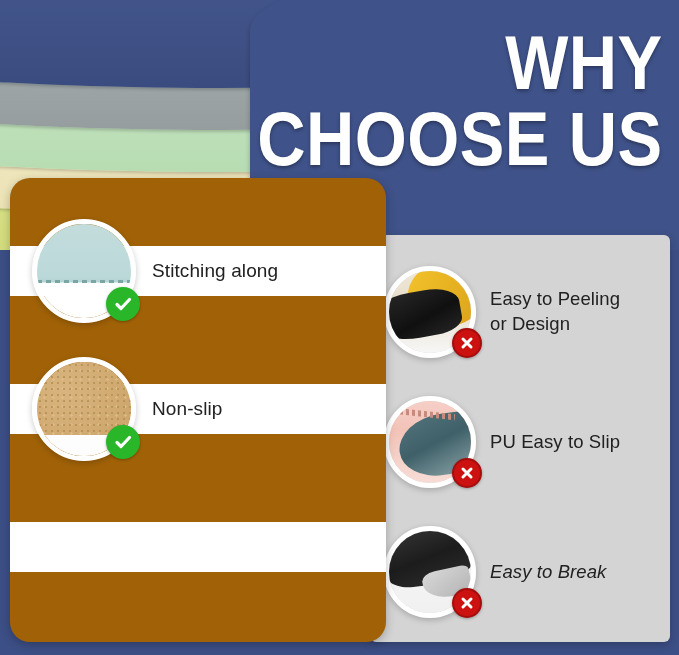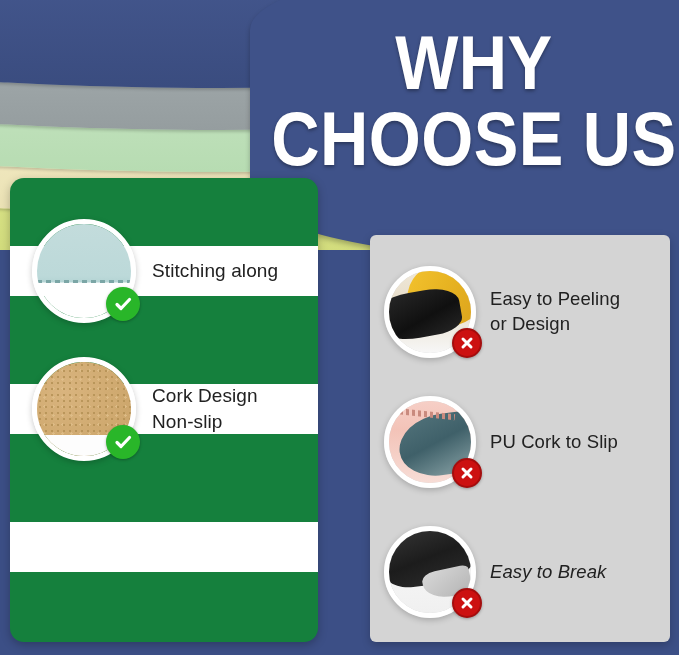--- a/index.html
+++ b/index.html
@@ -24,36 +24,36 @@
     position:absolute;left:-60px;width:900px;height:118px;
     border-radius:50%/46px;
     box-shadow:0 2px 3px rgba(0,0,0,.18);
   }
   .stitch{position:absolute;left:-60px;width:900px;height:118px;border-radius:50%/46px;
     border-top:1px dashed rgba(255,255,255,.72);}
   .hero-blue-top{position:absolute;left:250px;top:-40px;width:620px;height:300px;
     background:#3f5289;border-radius:50%/70px;box-shadow:0 3px 5px rgba(0,0,0,.25);}
 
   
-  .headline{position:absolute;right:2px;top:28px;text-align:center;z-index:6;
+  .headline{position:absolute;right:16px;top:28px;text-align:right;z-index:6;
     line-height:.92;}
   .headline div{
     color:#ffffff;font-weight:bold;letter-spacing:.5px;
     font-family:"Liberation Sans Narrow","Liberation Sans","DejaVu Sans Condensed",sans-serif;
     transform:scaleX(.88);transform-origin:right center;
     text-shadow:0 2px 4px rgba(0,0,0,.35);
   }
   .hl1{font-size:76px;}
   .hl2{font-size:76px;margin-top:6px;}
 
   
   .panel{position:absolute;overflow:hidden;}
   .panel-left{
-    left:10px;top:178px;width:308px;height:464px;
-    border-radius:14px;background:#15803d;
+    left:10px;top:178px;width:376px;height:464px;
+    border-radius:20px;background:#a16207;
     box-shadow:0 3px 10px rgba(0,0,0,.25);z-index:5;
   }
   .panel-right{
     left:370px;top:235px;width:300px;height:407px;
     border-radius:6px;background:#d4d4d4;
     box-shadow:0 3px 9px rgba(0,0,0,.22);z-index:4;
   }
 
   
   .stripes{position:absolute;inset:0;}
@@ -200,21 +200,20 @@
         <div class="thumb thumb-l">
           <div class="thumb-img art-cork"></div>
         </div>
         <div class="badge badge-ok">
           <svg width="20" height="20" viewBox="0 0 20 20" aria-hidden="true">
             <path d="M4 10.5 L8 14.5 L16.5 5.5" fill="none" stroke="#ffffff" stroke-width="3.2" stroke-linecap="round" stroke-linejoin="round"></path>
           </svg>
         </div>
       </div>
       <div class="row-text">
-        <div>Cork Design</div>
         <div>Non-slip</div>
       </div>
     </div>
 
   </div>
 
   <div class="panel panel-right">
 
     <div class="row row-right" style="top:18px;">
       <div class="thumb-wrap">
@@ -238,21 +237,21 @@
         <div class="thumb thumb-r">
           <div class="thumb-img art-pu"></div>
         </div>
         <div class="badge badge-no">
           <svg width="16" height="16" viewBox="0 0 16 16" aria-hidden="true">
             <path d="M4 4 L12 12 M12 4 L4 12" fill="none" stroke="#ffffff" stroke-width="3" stroke-linecap="round"></path>
           </svg>
         </div>
       </div>
       <div class="row-text">
-        <div>PU Cork to Slip</div>
+        <div>PU Easy to Slip</div>
       </div>
     </div>
 
     <div class="row row-right" style="top:278px;font-style:italic;">
       <div class="thumb-wrap">
         <div class="thumb thumb-r">
           <div class="thumb-img art-break"></div>
         </div>
         <div class="badge badge-no">
           <svg width="16" height="16" viewBox="0 0 16 16" aria-hidden="true">

